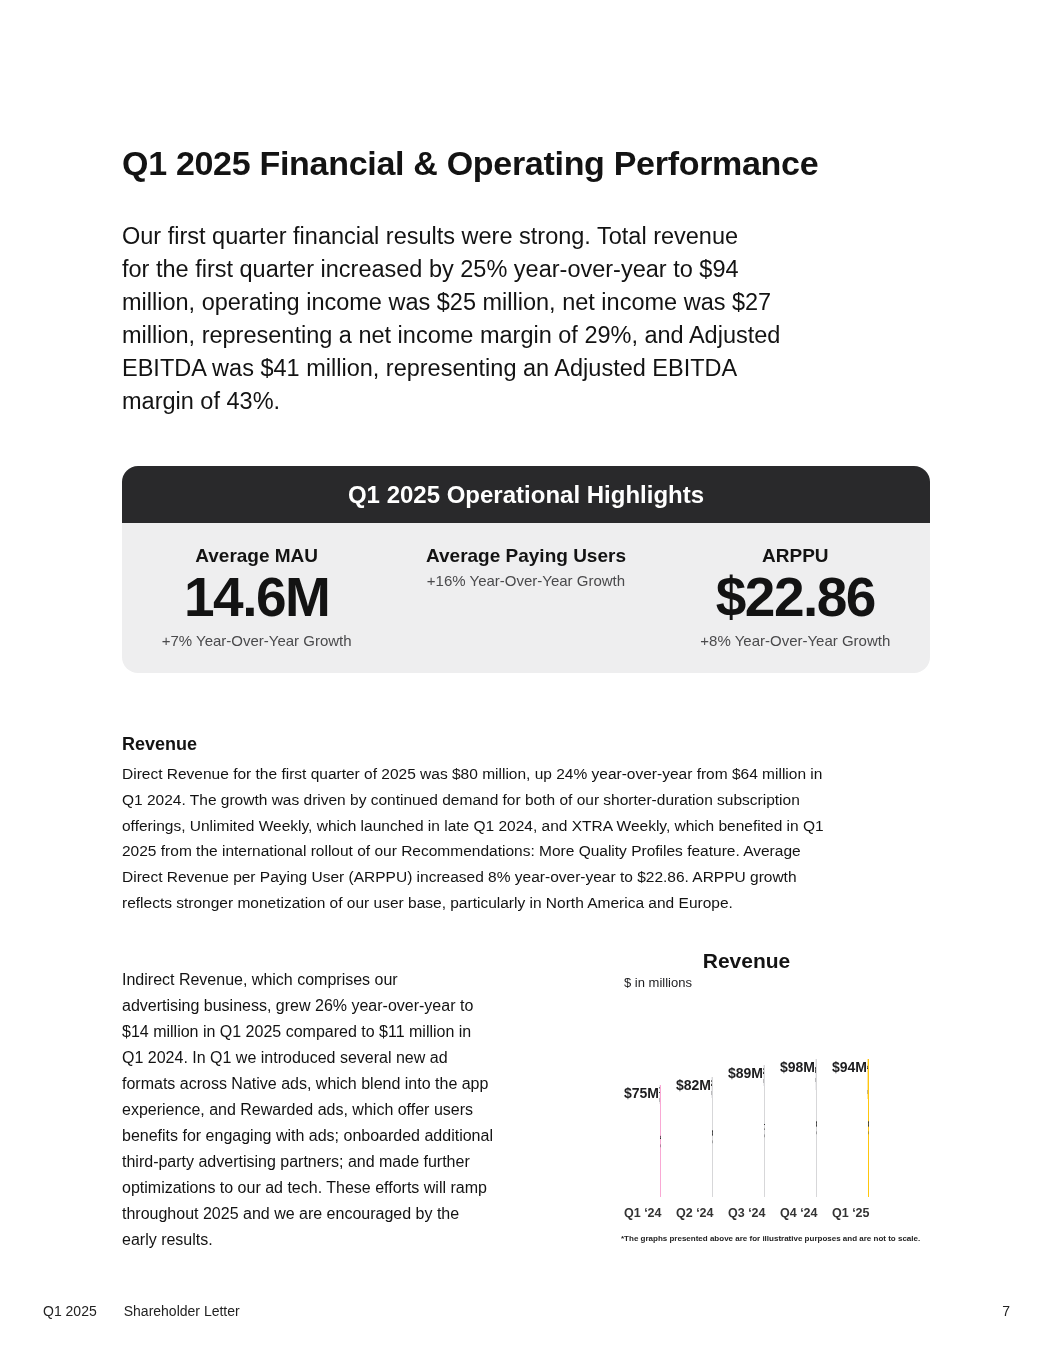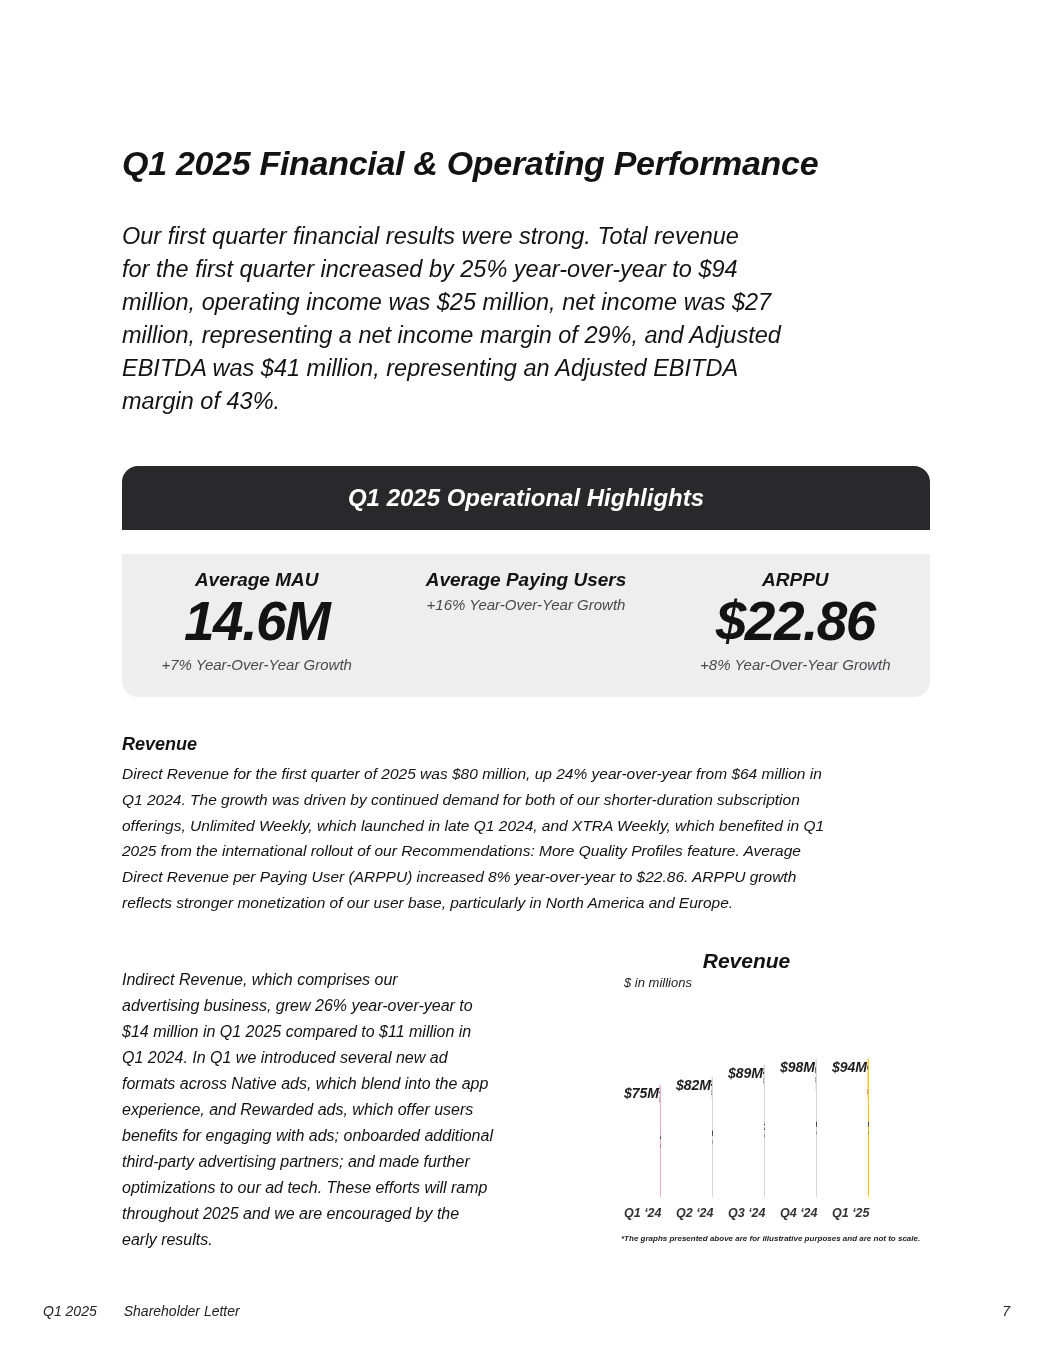--- a/index.html
+++ b/index.html
@@ -1,38 +1,38 @@
 <!DOCTYPE html>
 <html><head>
 <meta charset="utf-8">
 <style>
   * { box-sizing: border-box; }
   html, body { margin: 0; padding: 0; background: #ffffff; }
   body { font-family: "Liberation Sans", sans-serif; color: #131313; }
   .page {
     position: relative; width: 1055px; height: 1365px;
-    background: #ffffff; overflow: hidden; font-style: italic;
+    background: #ffffff; overflow: hidden;
   }
   .doc-title {
     position: absolute; left: 122px; top: 121px;
     font-size: 34px; font-weight: 700; letter-spacing: -0.3px;
   }
   .intro {
     position: absolute; left: 122px; top: 220px; width: 790px;
     font-size: 23.5px; line-height: 33px; white-space: pre-line;
   }
   .hl-box {
     position: absolute; left: 122px; top: 466px; width: 808px;
     border-radius: 16px; overflow: hidden;
   }
   .hl-header {
-    height: 64px; display: flex; align-items: center; justify-content: center;
+    height: 57px; display: flex; align-items: center; justify-content: center;
     color: #ffffff; font-size: 24px; font-weight: 700;
   }
-  .hl-body { display: flex; padding: 15px 0 24px; margin-top: 24px; }
+  .hl-body { display: flex; padding: 22px 0 24px; }
   .metric { flex: 1; text-align: center; }
   .metric-label { font-size: 19px; font-weight: 700; }
   .metric-value {
     font-size: 55px; font-weight: 800; line-height: 1.05;
     letter-spacing: -1.5px; margin-top: 2px;
   }
   .metric-growth { font-size: 15px; color: #4a4a4c; margin-top: 5px; }
   .section-heading {
     position: absolute; left: 122px; top: 719px;
     font-size: 18px; font-weight: 700;

